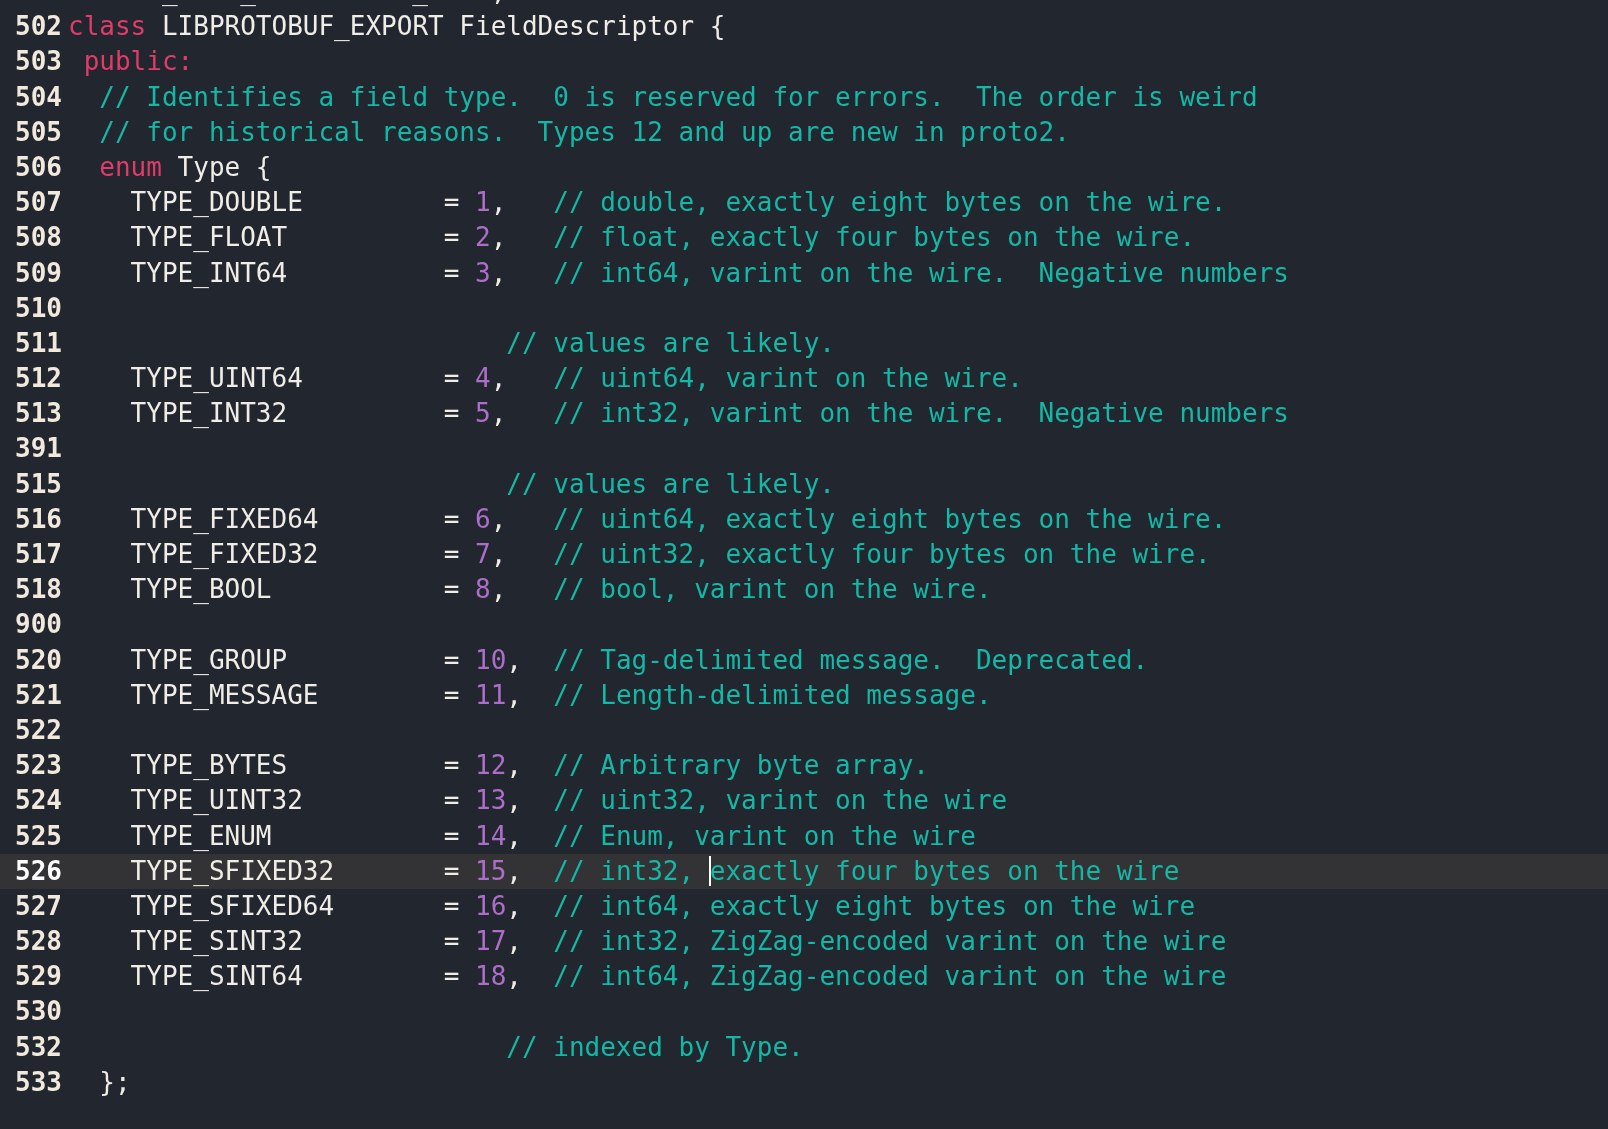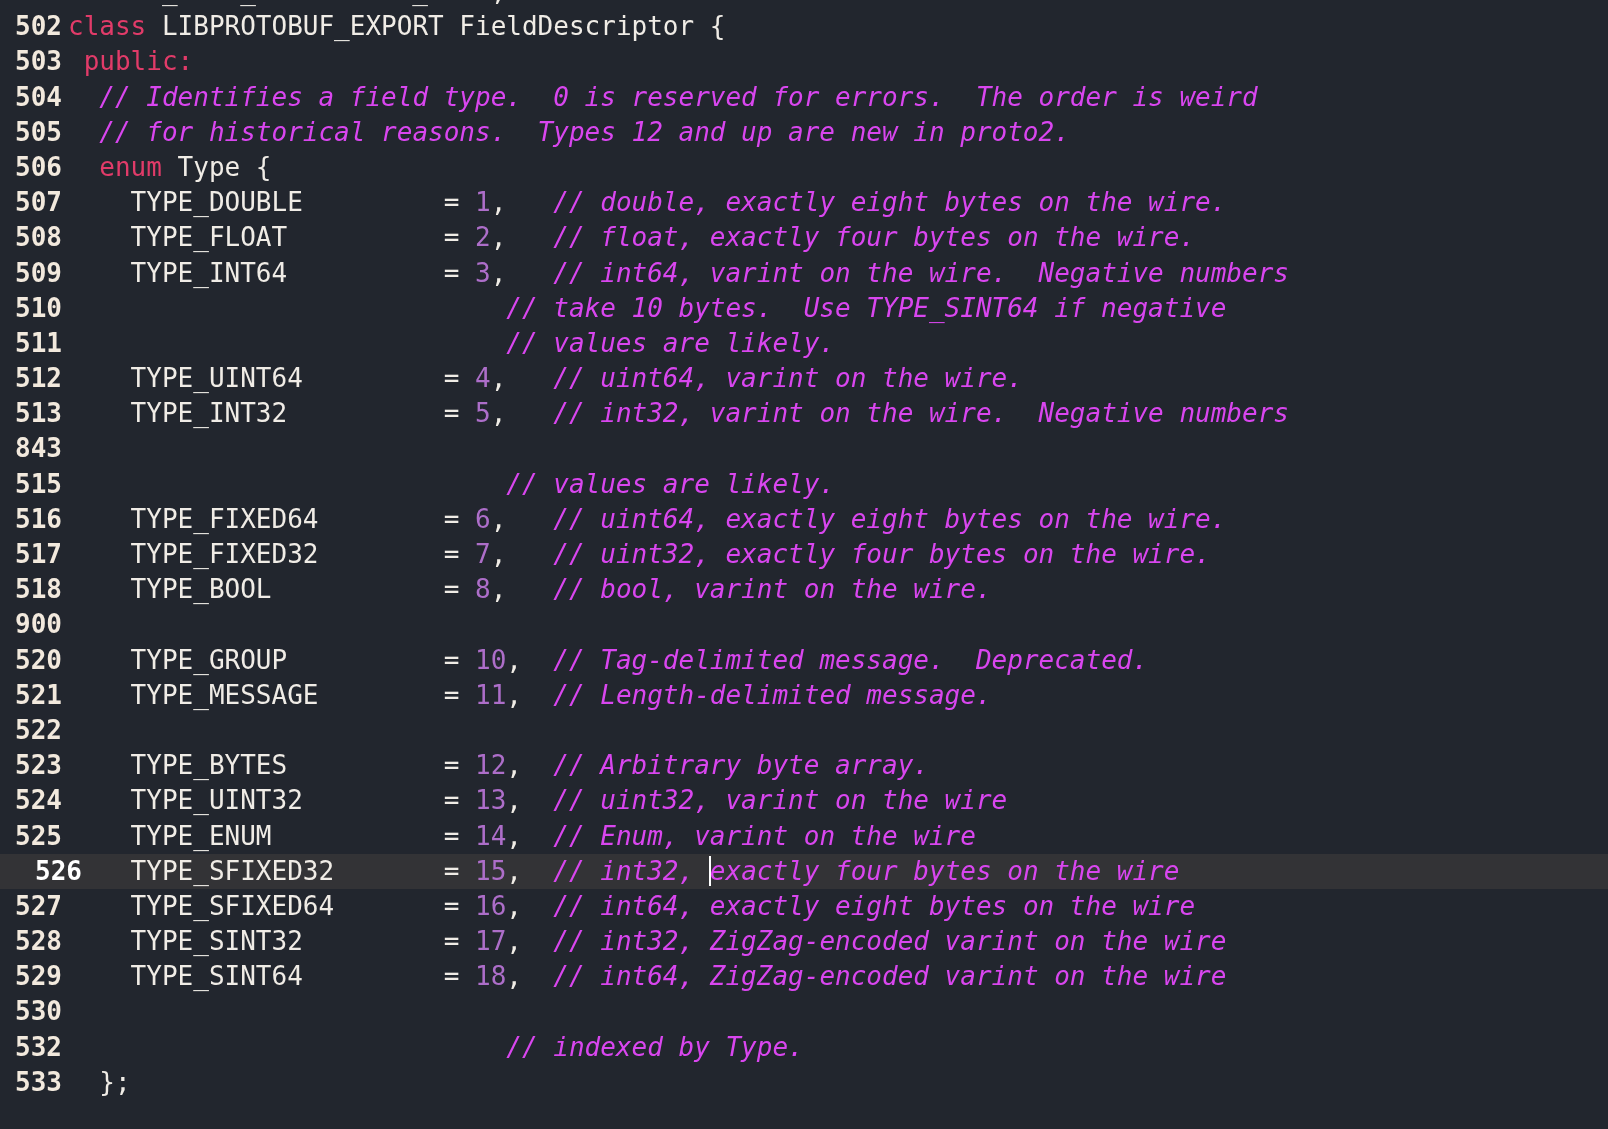--- a/index.html
+++ b/index.html
@@ -53,21 +53,20 @@
     font-size: 26px;
     font-weight: 700;
     height: 35.2px;
     line-height: 35.2px;
     z-index: 2;
   }
 
   .code-line.active .gutter {
     color: #ffffff;
     font-weight: 700;
-    margin-left: 20px;
   }
 
   .content {
     position: absolute;
     left: 68px;
     top: 0;
     height: 35.2px;
     line-height: 35.2px;
     white-space: pre;
     color: #e8e6e3;
@@ -81,21 +80,21 @@
     right: 0;
     top: 0;
     height: 35.2px;
     background: #333336;
     z-index: 1;
   }
 
   
   .kw   { color: #e13b69; }
   .num  { color: #ad6ec9; }
-  .cmt  { color: #d946ef; font-style: italic; }
+  .cmt  { color: #14b8a6; }
   .plain{ color: #f0ece6; }
 
   
   .caret {
     display: inline-block;
     width: 2px;
     height: 30px;
     background: #ffffff;
     vertical-align: -6px;
     margin: 0 -1px;
@@ -110,25 +109,25 @@
   <div id="surface">
       <div class="code-line"><div class="gutter">501</div><div class="content"><span class="plain">  TYPE_LAST_TYPE = MAX_TYPE,</span></div></div>
       <div class="code-line"><div class="gutter">502</div><div class="content"><span class="kw">class</span><span class="plain"> LIBPROTOBUF_EXPORT FieldDescriptor {</span></div></div>
       <div class="code-line"><div class="gutter">503</div><div class="content"><span class="plain"> </span><span class="kw">public</span><span class="kw">:</span></div></div>
       <div class="code-line"><div class="gutter">504</div><div class="content"><span class="plain">  </span><span class="cmt">// Identifies a field type.  0 is reserved for errors.  The order is weird</span></div></div>
       <div class="code-line"><div class="gutter">505</div><div class="content"><span class="plain">  </span><span class="cmt">// for historical reasons.  Types 12 and up are new in proto2.</span></div></div>
       <div class="code-line"><div class="gutter">506</div><div class="content"><span class="plain">  </span><span class="kw">enum</span><span class="plain"> Type {</span></div></div>
       <div class="code-line"><div class="gutter">507</div><div class="content"><span class="plain">    TYPE_DOUBLE         = </span><span class="num">1</span><span class="plain">,   </span><span class="cmt">// double, exactly eight bytes on the wire.</span></div></div>
       <div class="code-line"><div class="gutter">508</div><div class="content"><span class="plain">    TYPE_FLOAT          = </span><span class="num">2</span><span class="plain">,   </span><span class="cmt">// float, exactly four bytes on the wire.</span></div></div>
       <div class="code-line"><div class="gutter">509</div><div class="content"><span class="plain">    TYPE_INT64          = </span><span class="num">3</span><span class="plain">,   </span><span class="cmt">// int64, varint on the wire.  Negative numbers</span></div></div>
-      <div class="code-line"><div class="gutter">510</div><div class="content"><span class="plain">                            </span><span class="cmt">// take 10 bytes.  Use TYPE_SINT64 if negative</span></div></div>
+      <div class="code-line"><div class="gutter">510</div><div class="content"><span class="plain">                            </span></div></div>
       <div class="code-line"><div class="gutter">511</div><div class="content"><span class="plain">                            </span><span class="cmt">// values are likely.</span></div></div>
       <div class="code-line"><div class="gutter">512</div><div class="content"><span class="plain">    TYPE_UINT64         = </span><span class="num">4</span><span class="plain">,   </span><span class="cmt">// uint64, varint on the wire.</span></div></div>
       <div class="code-line"><div class="gutter">513</div><div class="content"><span class="plain">    TYPE_INT32          = </span><span class="num">5</span><span class="plain">,   </span><span class="cmt">// int32, varint on the wire.  Negative numbers</span></div></div>
-      <div class="code-line"><div class="gutter">843</div></div>
+      <div class="code-line"><div class="gutter">391</div></div>
       <div class="code-line"><div class="gutter">515</div><div class="content"><span class="plain">                            </span><span class="cmt">// values are likely.</span></div></div>
       <div class="code-line"><div class="gutter">516</div><div class="content"><span class="plain">    TYPE_FIXED64        = </span><span class="num">6</span><span class="plain">,   </span><span class="cmt">// uint64, exactly eight bytes on the wire.</span></div></div>
       <div class="code-line"><div class="gutter">517</div><div class="content"><span class="plain">    TYPE_FIXED32        = </span><span class="num">7</span><span class="plain">,   </span><span class="cmt">// uint32, exactly four bytes on the wire.</span></div></div>
       <div class="code-line"><div class="gutter">518</div><div class="content"><span class="plain">    TYPE_BOOL           = </span><span class="num">8</span><span class="plain">,   </span><span class="cmt">// bool, varint on the wire.</span></div></div>
       <div class="code-line"><div class="gutter">900</div></div>
       <div class="code-line"><div class="gutter">520</div><div class="content"><span class="plain">    TYPE_GROUP          = </span><span class="num">10</span><span class="plain">,  </span><span class="cmt">// Tag-delimited message.  Deprecated.</span></div></div>
       <div class="code-line"><div class="gutter">521</div><div class="content"><span class="plain">    TYPE_MESSAGE        = </span><span class="num">11</span><span class="plain">,  </span><span class="cmt">// Length-delimited message.</span></div></div>
       <div class="code-line"><div class="gutter">522</div><div class="content"></div></div>
       <div class="code-line"><div class="gutter">523</div><div class="content"><span class="plain">    TYPE_BYTES          = </span><span class="num">12</span><span class="plain">,  </span><span class="cmt">// Arbitrary byte array.</span></div></div>
       <div class="code-line"><div class="gutter">524</div><div class="content"><span class="plain">    TYPE_UINT32         = </span><span class="num">13</span><span class="plain">,  </span><span class="cmt">// uint32, varint on the wire</span></div></div>

